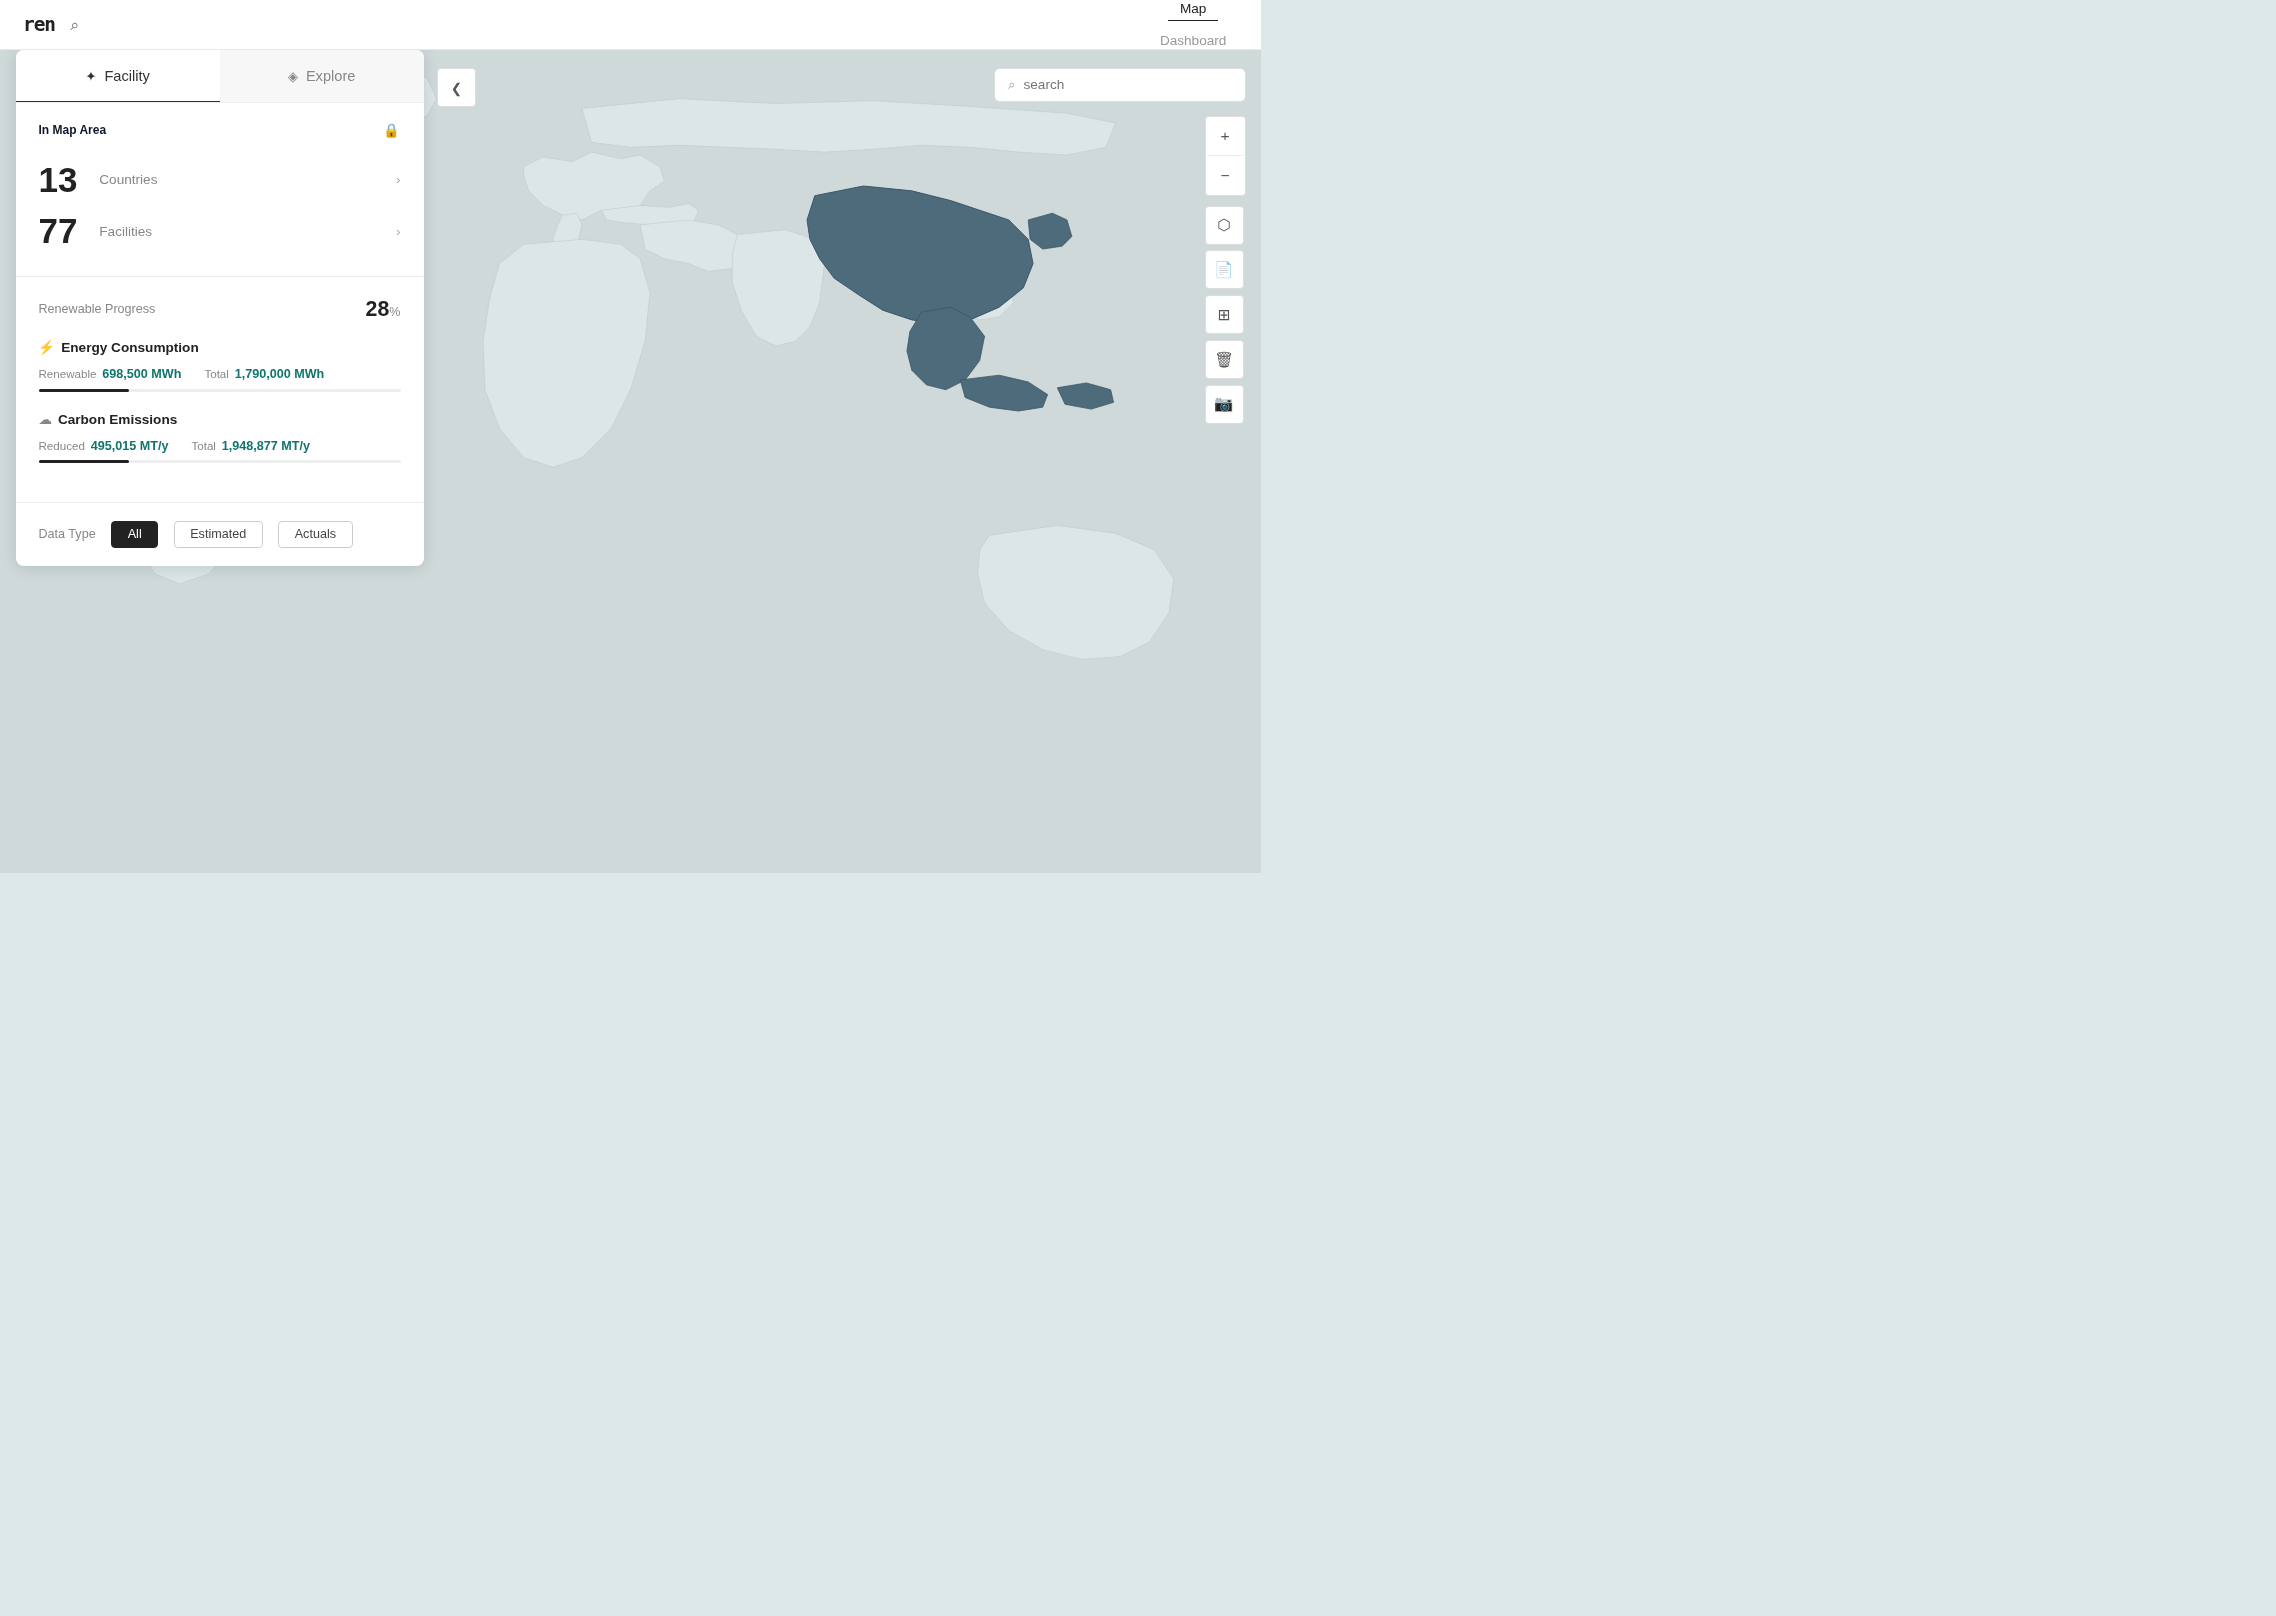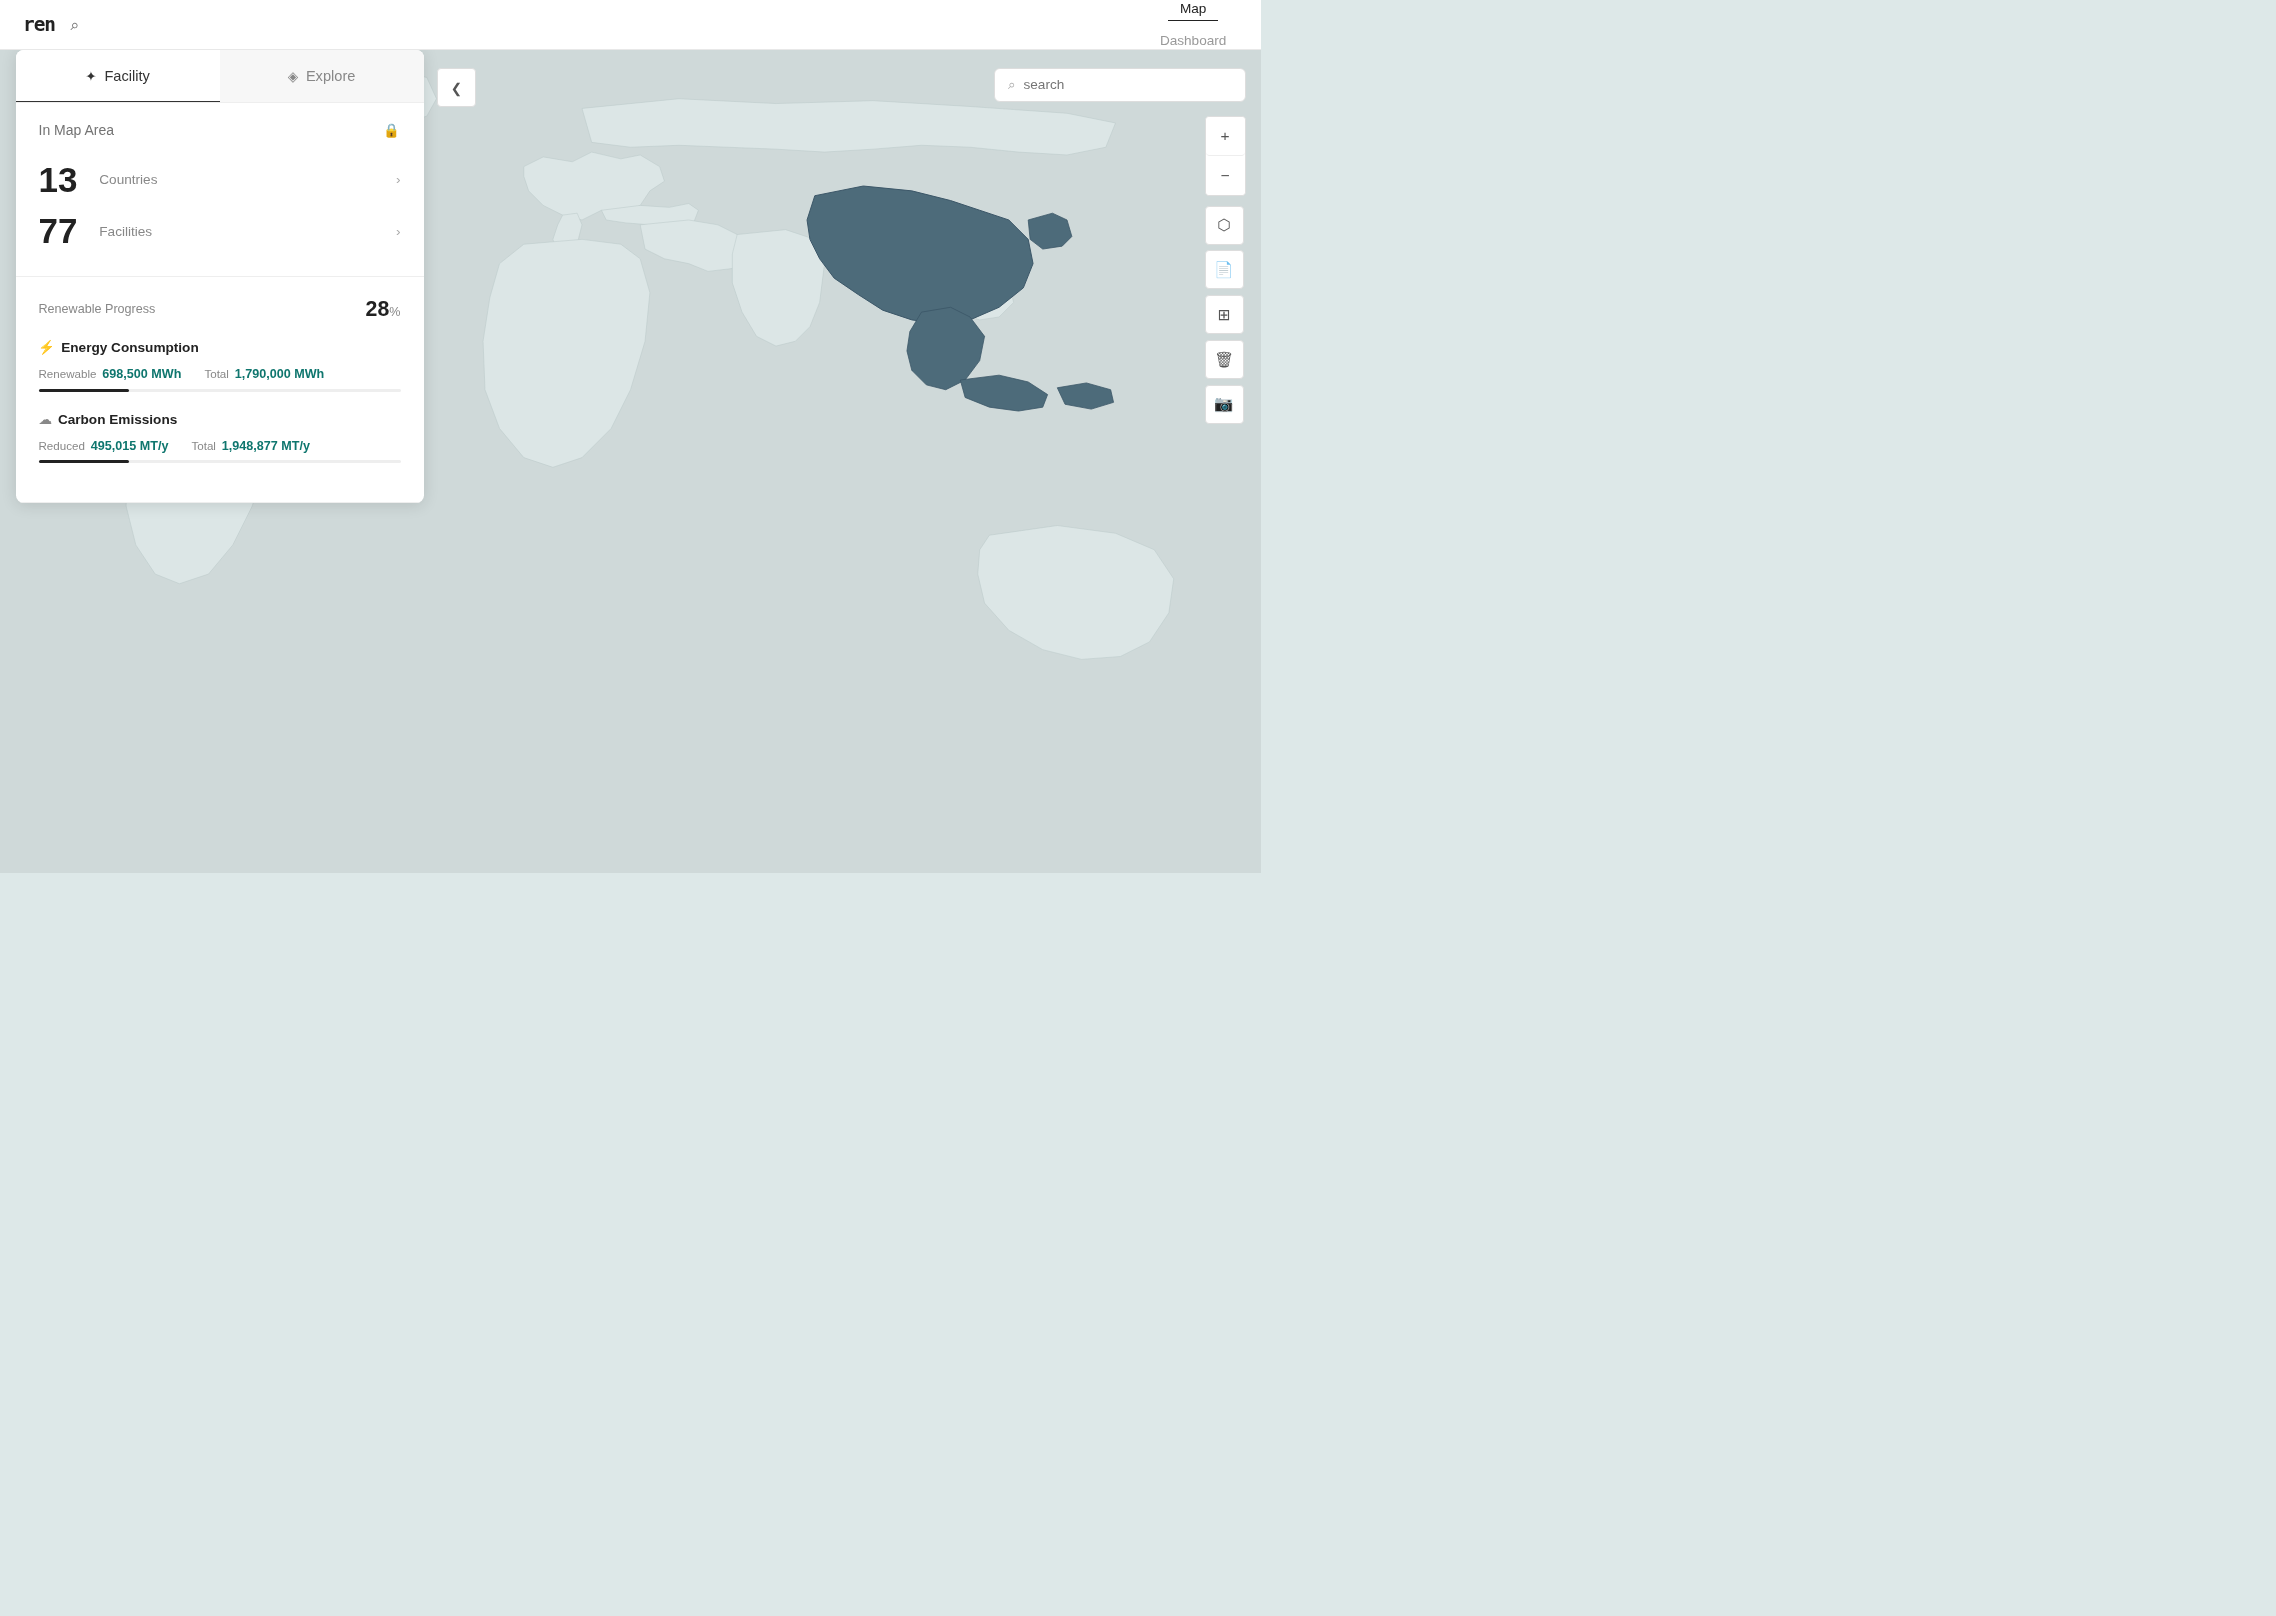--- a/index.html
+++ b/index.html
@@ -38,21 +38,21 @@
       flex: 1; padding: 17.5px 11.6px; display: flex; align-items: center; justify-content: center;
       gap: 7.8px; font-size: 14.6px; font-weight: 500; cursor: pointer; color: #333;
     }
     .sidebar-tab.active { background: #fff; border-bottom: 1.9px solid #333; }
     .sidebar-tab:not(.active) { background: #f7f7f7; color: #888; }
     .tab-icon { font-size: 13.6px; }
 
     
     .map-area-section { padding: 19.4px 23px; border-bottom: 1px solid #eee; }
     .map-area-header { display: flex; align-items: center; justify-content: space-between; margin-bottom: 15.5px; }
-    .map-area-title { font-size: 14px; color: #737373; font-weight: 400; }
+    .map-area-title { font-size: 12px; color: #0f172a; font-weight: 700; }
     .lock-icon { color: #ccc; font-size: 13.6px; }
     .stat-row { display: flex; align-items: center; justify-content: space-between; padding: 5.8px 0; }
     .stat-number { font-size: 35px; font-weight: 700; color: #222; min-width: 53px; }
     .stat-label { font-size: 13.6px; color: #888; flex: 1; margin-left: 7.8px; }
     .chevron { color: #aaa; font-size: 13.6px; }
 
     
     .progress-section { padding: 19.4px 23px; border-bottom: 1px solid #eee; }
     .progress-row { display: flex; align-items: center; justify-content: space-between; margin-bottom: 17.5px; }
     .progress-label { font-size: 12.6px; color: #888; }
@@ -268,14 +268,20 @@
       <div class="metric-item">
         <span class="metric-label">Total</span>
         <span class="metric-value">1,948,877 MT/y</span>
       </div>
     </div>
     <div class="progress-bar-track">
       <div class="progress-bar-fill" style="width: 25%"></div>
     </div>
   </div>
 
+  <div class="datatype-section">
+    <span class="datatype-label">Data Type</span>
+    <button class="datatype-btn active">All</button>
+    <button class="datatype-btn">Estimated</button>
+    <button class="datatype-btn">Actuals</button>
+  </div>
 </div>
 
 
 </body></html>

